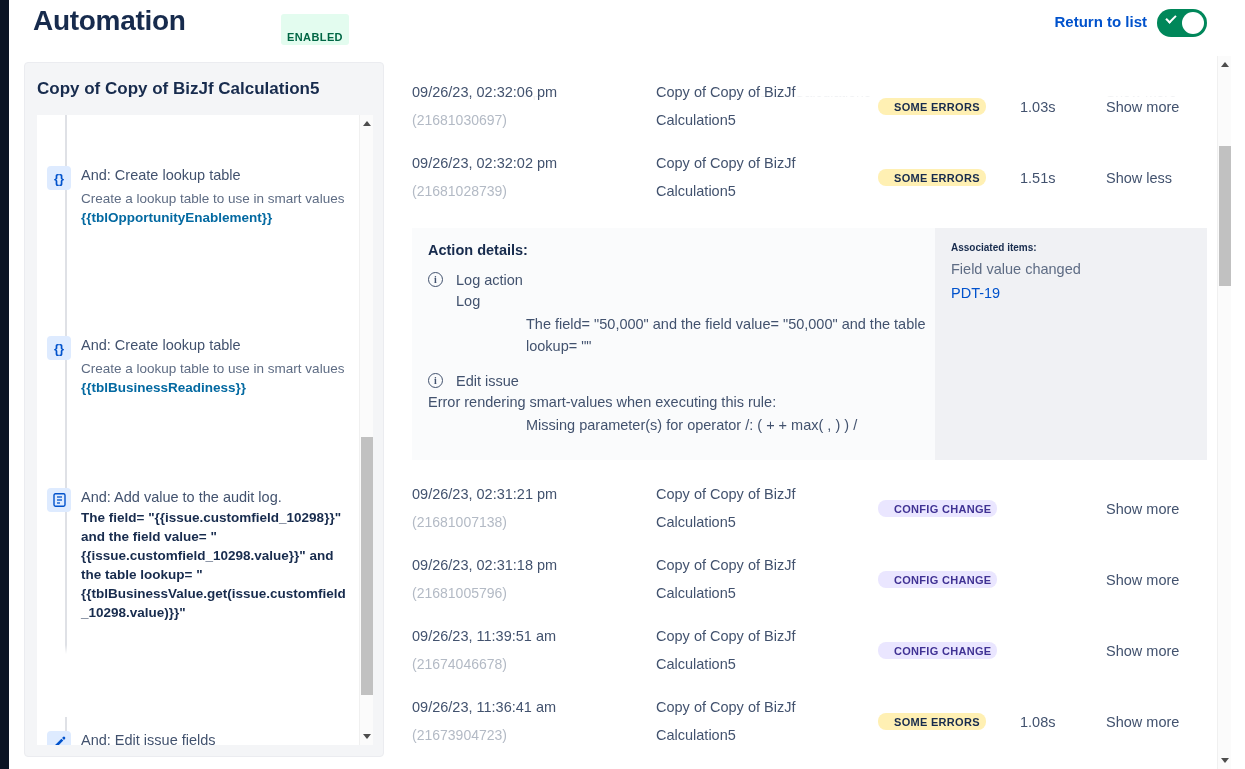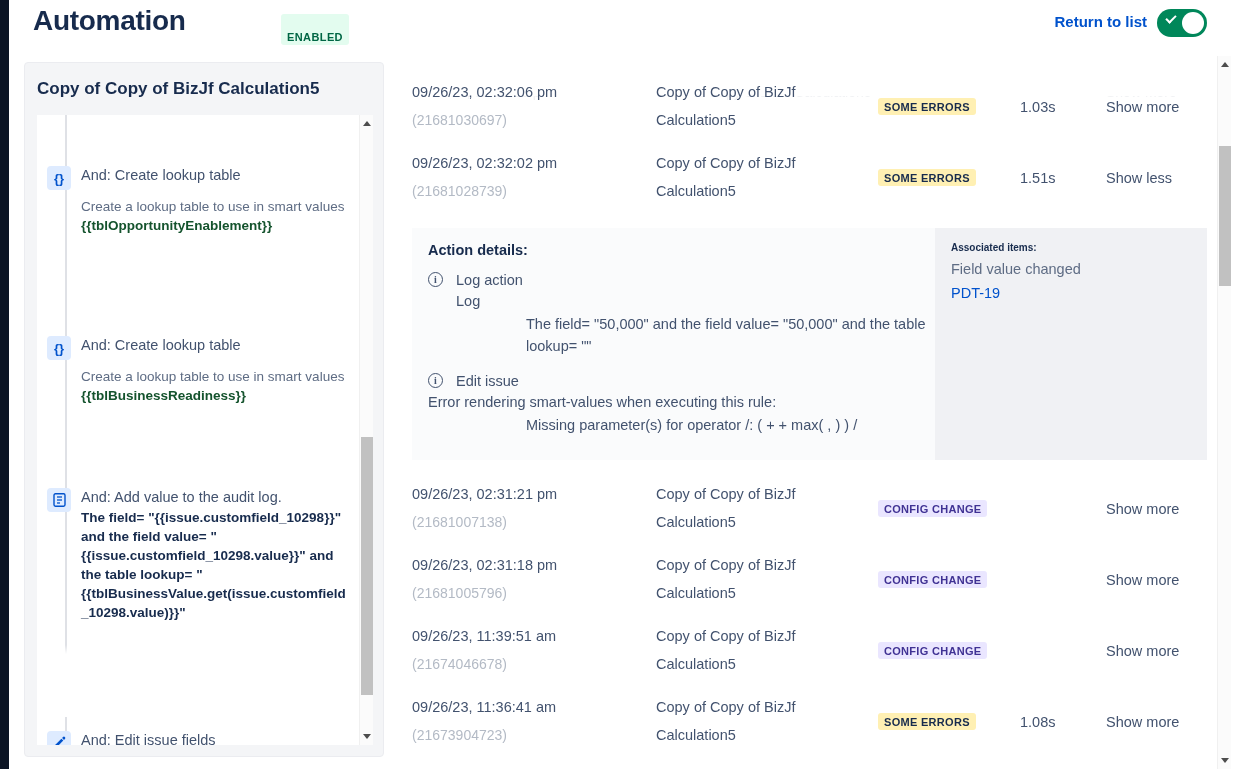--- a/index.html
+++ b/index.html
@@ -83,26 +83,26 @@
     background: #deebff; color: #0052cc;
     display: flex; align-items: center; justify-content: center;
     font-size: 13px; font-weight: 700;
   }
   .rule-icon svg { display: block; }
   .rule-title {
     margin-left: 34px;
     font-size: 14.5px; color: #42526e; line-height: 20px;
   }
   .rule-desc {
-    margin-left: 34px; margin-top: 12px;
+    margin-left: 34px; margin-top: 4px;
     font-size: 13.5px; color: #5e6c84; line-height: 19px;
   }
   .rule-smart {
     margin-left: 34px;
-    font-size: 13.5px; color: #14532d; font-weight: 700; line-height: 19px;
+    font-size: 13.5px; color: #0369a1; font-weight: 700; line-height: 19px;
     word-break: break-all;
   }
   .rule-bold-block {
     margin-left: 34px; margin-top: 1px;
     font-size: 13.5px; color: #172b4d; font-weight: 700; line-height: 19px;
     word-break: break-word;
   }
   .clip-fade {
     position: absolute; left: 10px; width: 310px; height: 12px;
     background: linear-gradient(to bottom, rgba(255,255,255,0) 0%, #fff 75%);
@@ -143,21 +143,21 @@
     position: absolute; left: 256px; top: 0;
     font-size: 14.5px; color: #42526e; white-space: nowrap;
   }
   .a-rule-2 {
     position: absolute; left: 256px; top: 28px;
     font-size: 14.5px; color: #42526e; white-space: nowrap;
   }
   .a-badge {
     position: absolute; top: 14px;
     font-size: 11px; font-weight: 700; letter-spacing: .3px;
-    padding: 3px 6px 2px 6px; border-radius: 3px; white-space: nowrap;
+    padding: 3px 6px 2px 16px; border-radius: 8px; white-space: nowrap;
   }
   .badge-errors { left: 478px; background: #fff0b3; color: #172b4d; }
   .badge-config { left: 478px; background: #eae6ff; color: #403294; }
   .a-dur {
     position: absolute; left: 620px; top: 15px;
     font-size: 14.5px; color: #42526e;
   }
   .a-show {
     position: absolute; left: 706px; top: 15px;
     font-size: 14.5px; color: #42526e; cursor: pointer; white-space: nowrap;

